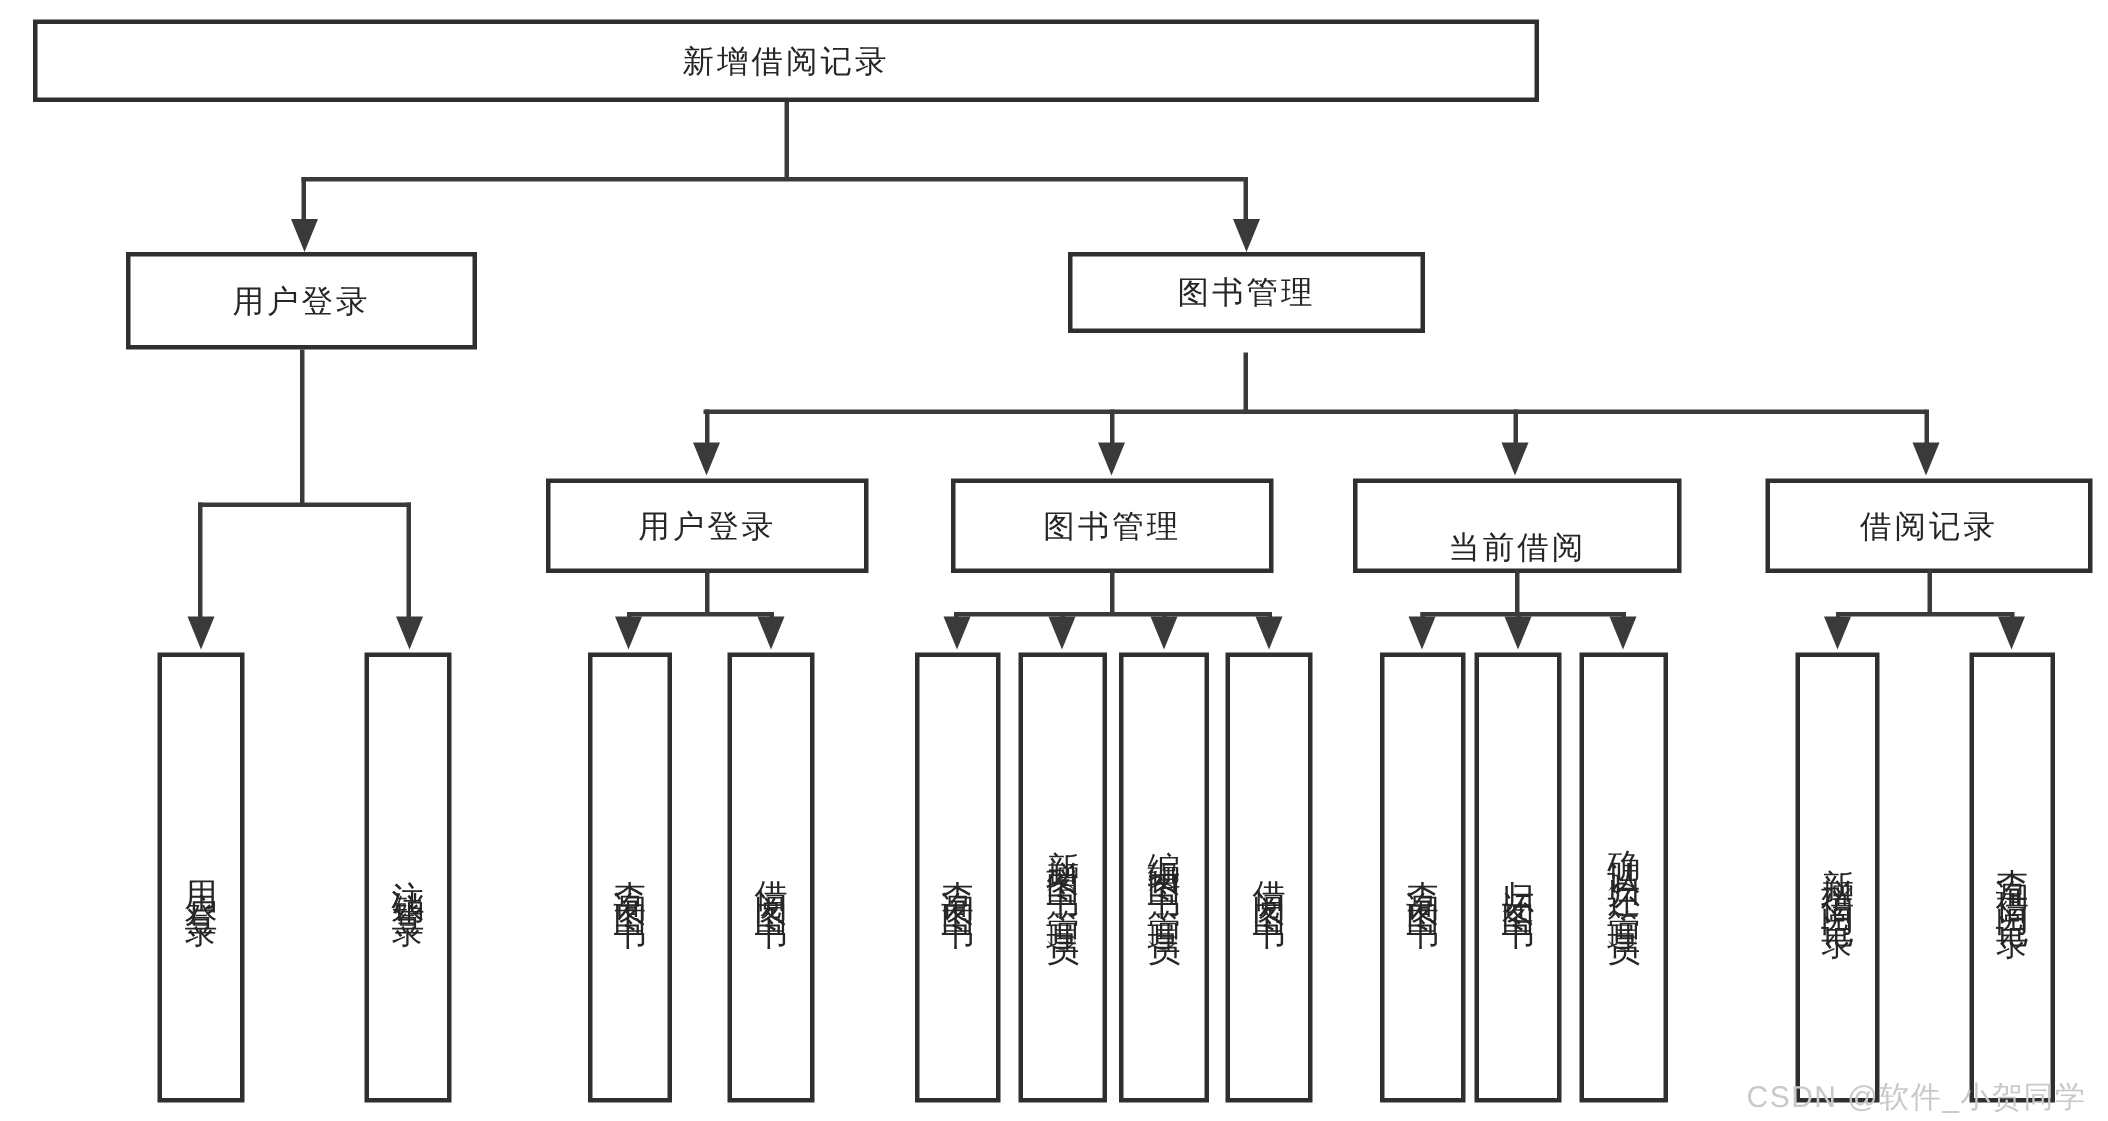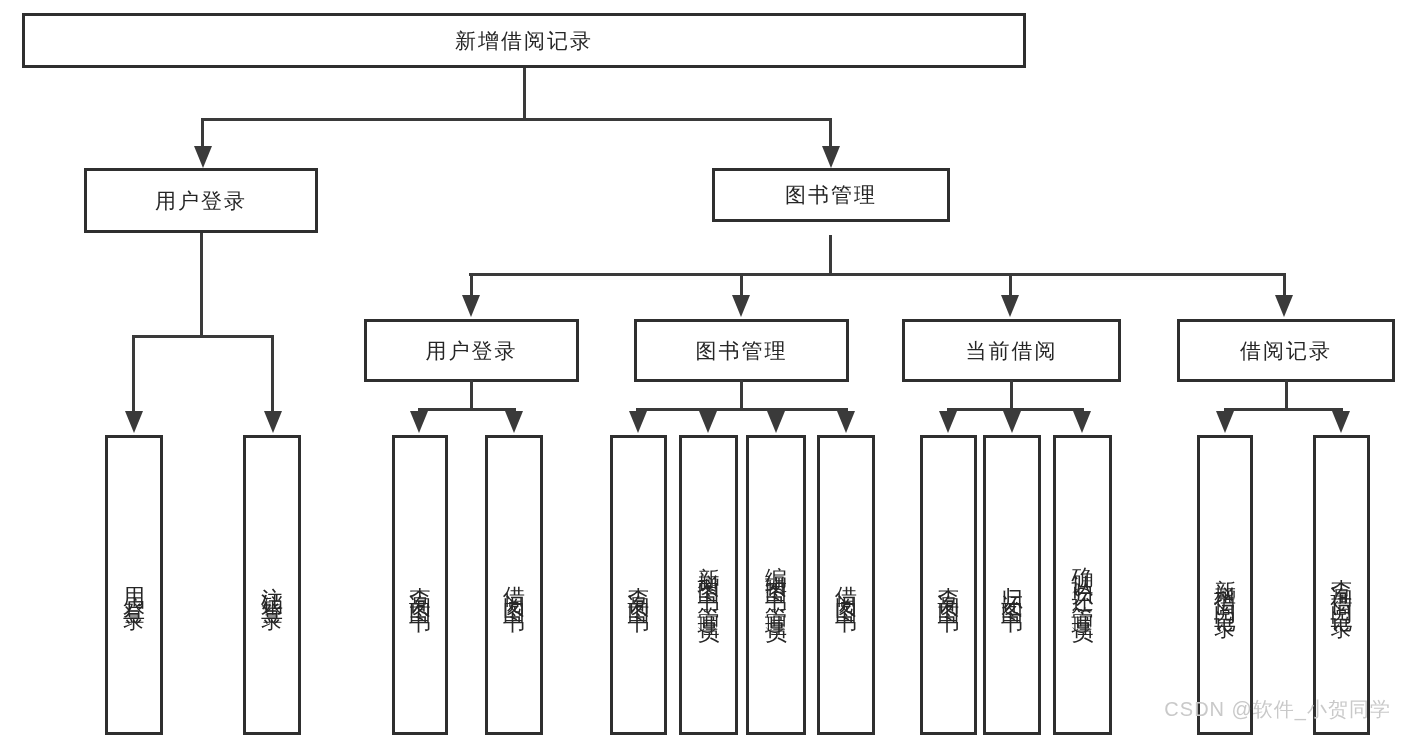--- a/index.html
+++ b/index.html
@@ -42,21 +42,21 @@
   .arrow{
     position:absolute;
     width:0;height:0;
     border-left:9px solid transparent;
     border-right:9px solid transparent;
     border-top:22px solid #3a3a3a;
   }
   .watermark{
     position:absolute;
     right:14px;
-    bottom:24px;
+    bottom:2px;
     font-size:20px;
     color:#c9c9c9;
     letter-spacing:1px;
     z-index:9;
   }
 </style>
 </head>
 <body>
 
 <div class="stage">
@@ -74,21 +74,21 @@
   </div>
 
   <div class="node h" style="left:364px;top:319px;width:215px;height:63px;">
     <span class="label">用户登录</span>
   </div>
 
   <div class="node h" style="left:634px;top:319px;width:215px;height:63px;">
     <span class="label">图书管理</span>
   </div>
 
-  <div class="node h" style="left:902px;top:319px;width:219px;height:63px;">
+  <div class="node h" style="left:902px;top:319px;width:219px;height:63px;align-items:flex-end;">
     <span class="label">当前借阅</span>
   </div>
 
   <div class="node h" style="left:1177px;top:319px;width:218px;height:63px;">
     <span class="label">借阅记录</span>
   </div>
 
   <div class="node v" style="left:105px;top:435px;width:58px;height:300px;">
     <span class="label">用户登录</span>
   </div>

